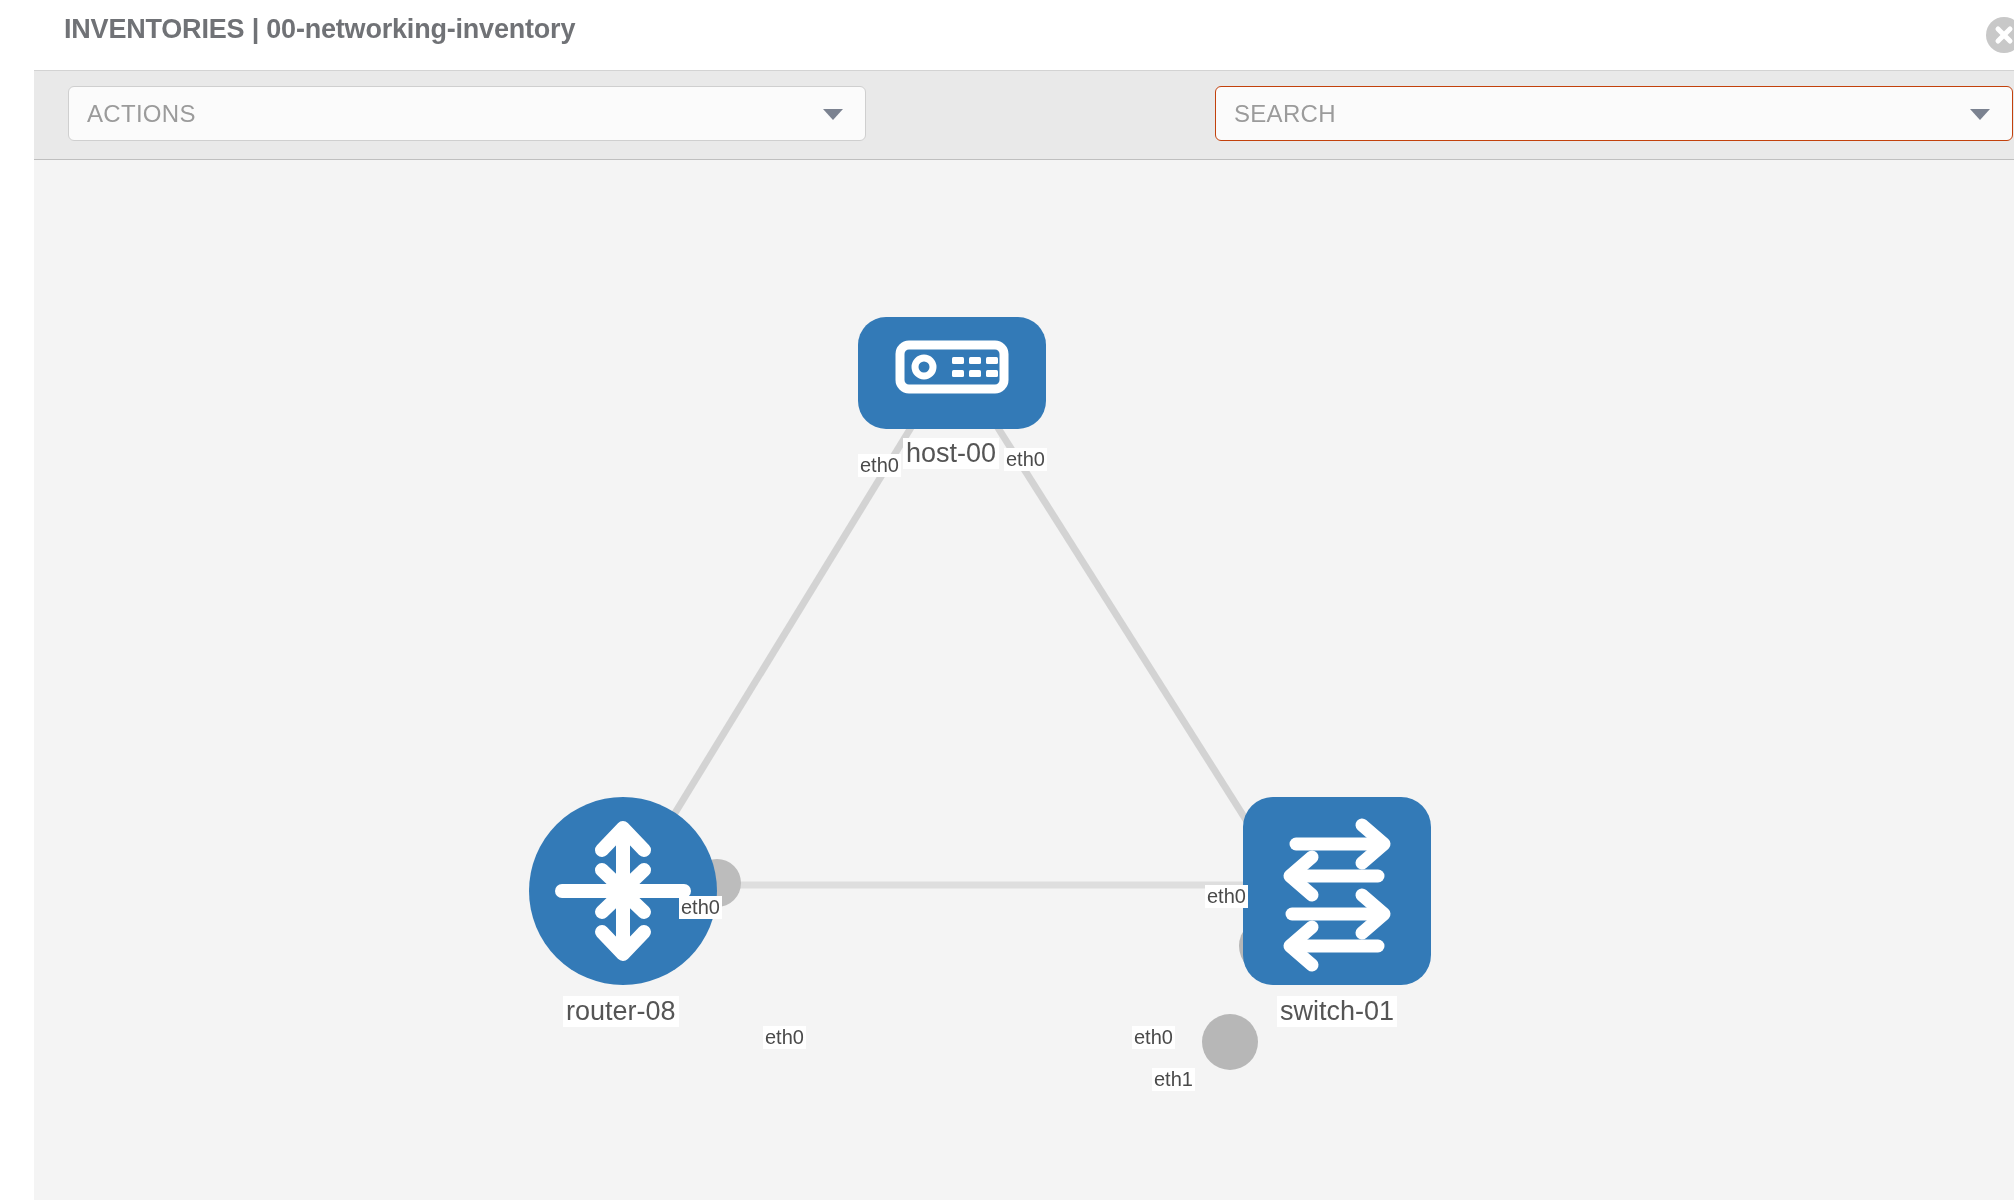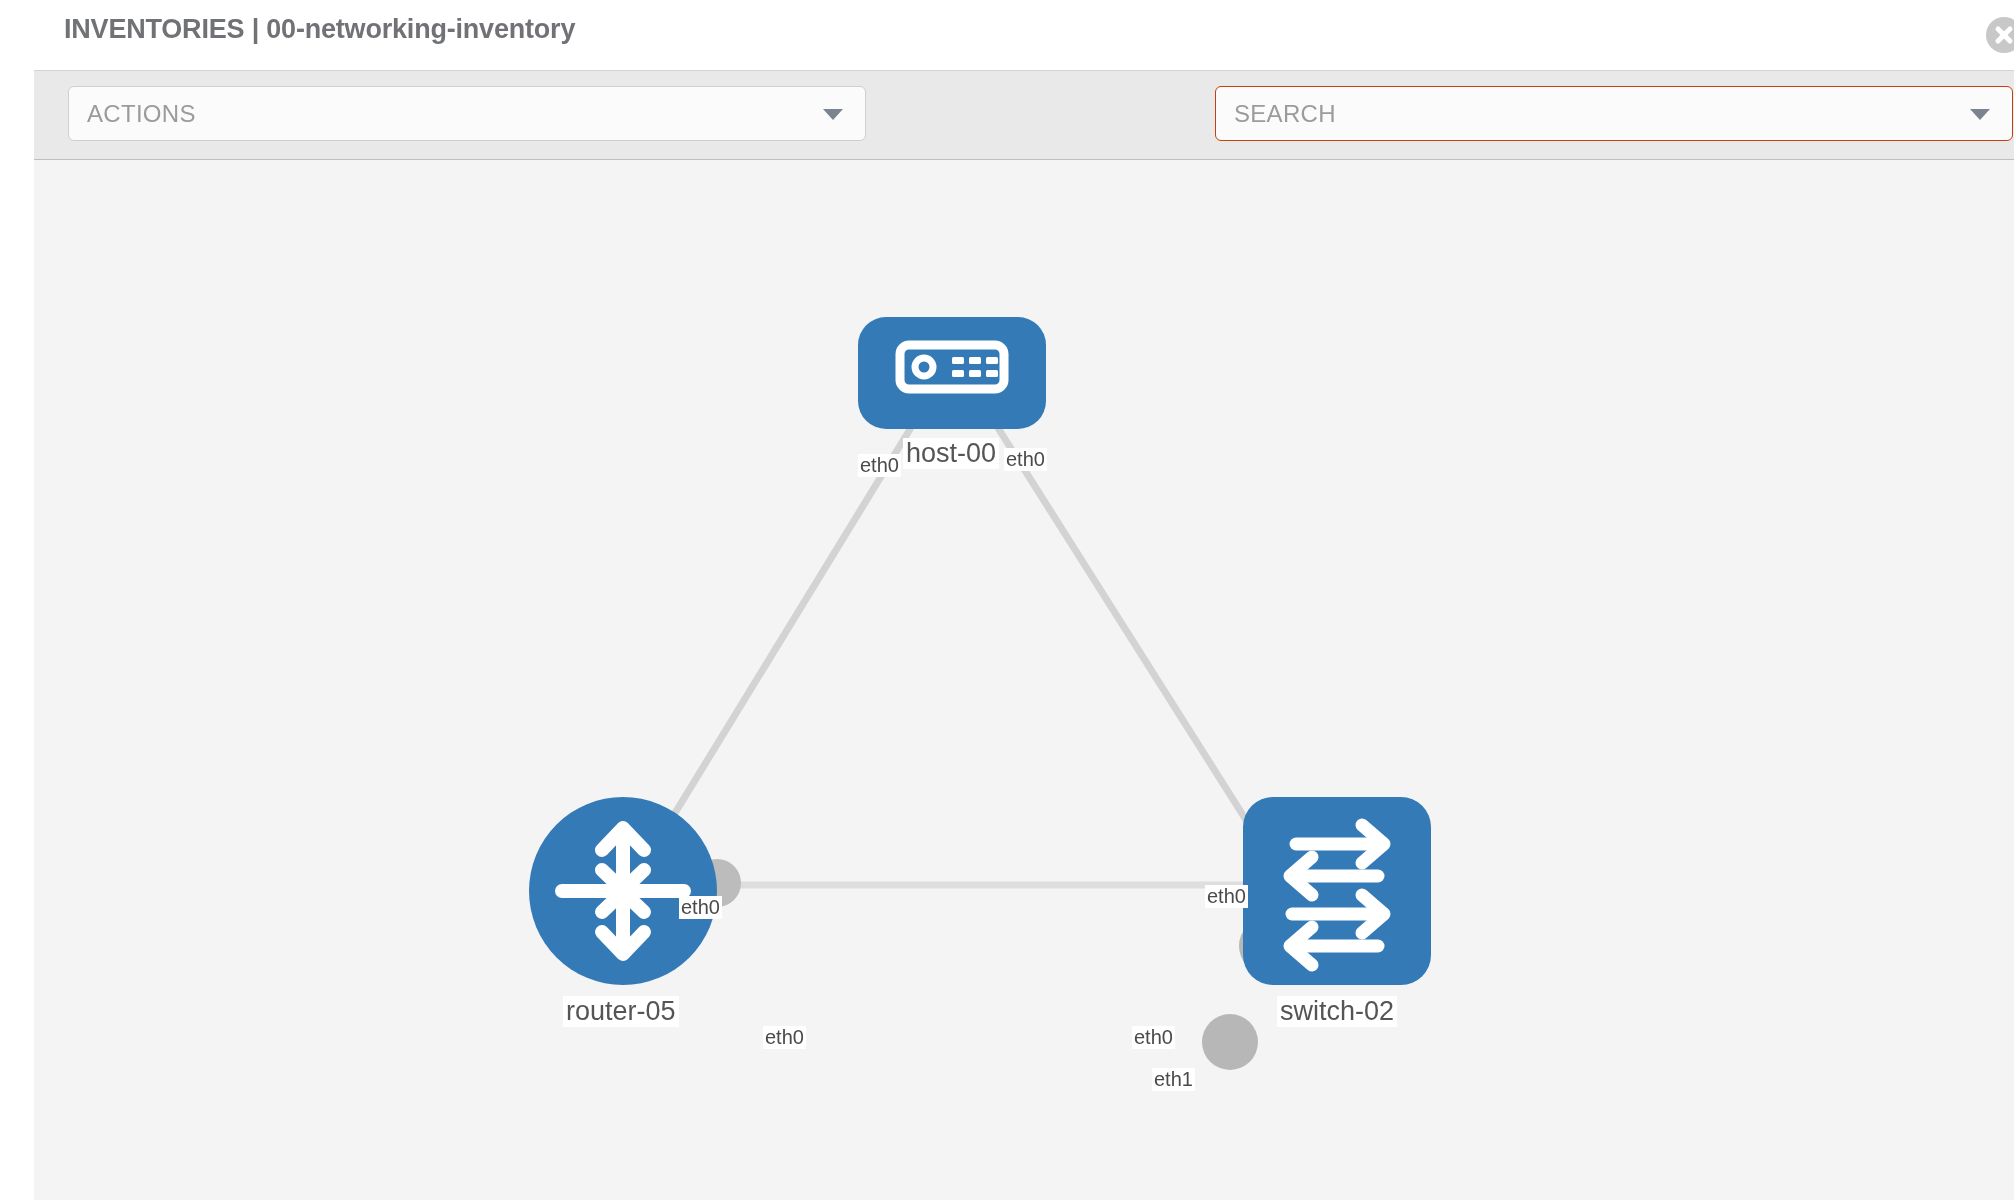--- a/index.html
+++ b/index.html
@@ -275,22 +275,22 @@
           <line x1="1258" y1="754" x2="1348" y2="754"></line>
           <polyline points="1328,735 1350,754 1328,773"></polyline>
 
           <line x1="1344" y1="786" x2="1258" y2="786"></line>
           <polyline points="1278,767 1256,786 1278,805"></polyline>
         </g>
       </g>
     </svg>
 
     <div class="node-label" style="left:869px; top:278px;">host-00</div>
-    <div class="node-label" style="left:529px; top:836px;">router-05</div>
-    <div class="node-label" style="left:1243px; top:836px;">switch-02</div>
+    <div class="node-label" style="left:529px; top:836px;">router-08</div>
+    <div class="node-label" style="left:1243px; top:836px;">switch-01</div>
 
     <div class="edge-label" style="left:824px;  top:294px;">eth0</div>
     <div class="edge-label" style="left:970px;  top:288px;">eth0</div>
     <div class="edge-label" style="left:645px;  top:736px;">eth0</div>
     <div class="edge-label" style="left:1171px; top:725px;">eth0</div>
     <div class="edge-label" style="left:729px;  top:866px;">eth0</div>
     <div class="edge-label" style="left:1098px; top:866px;">eth0</div>
     <div class="edge-label" style="left:1118px; top:908px;">eth1</div>
 
   </div>

